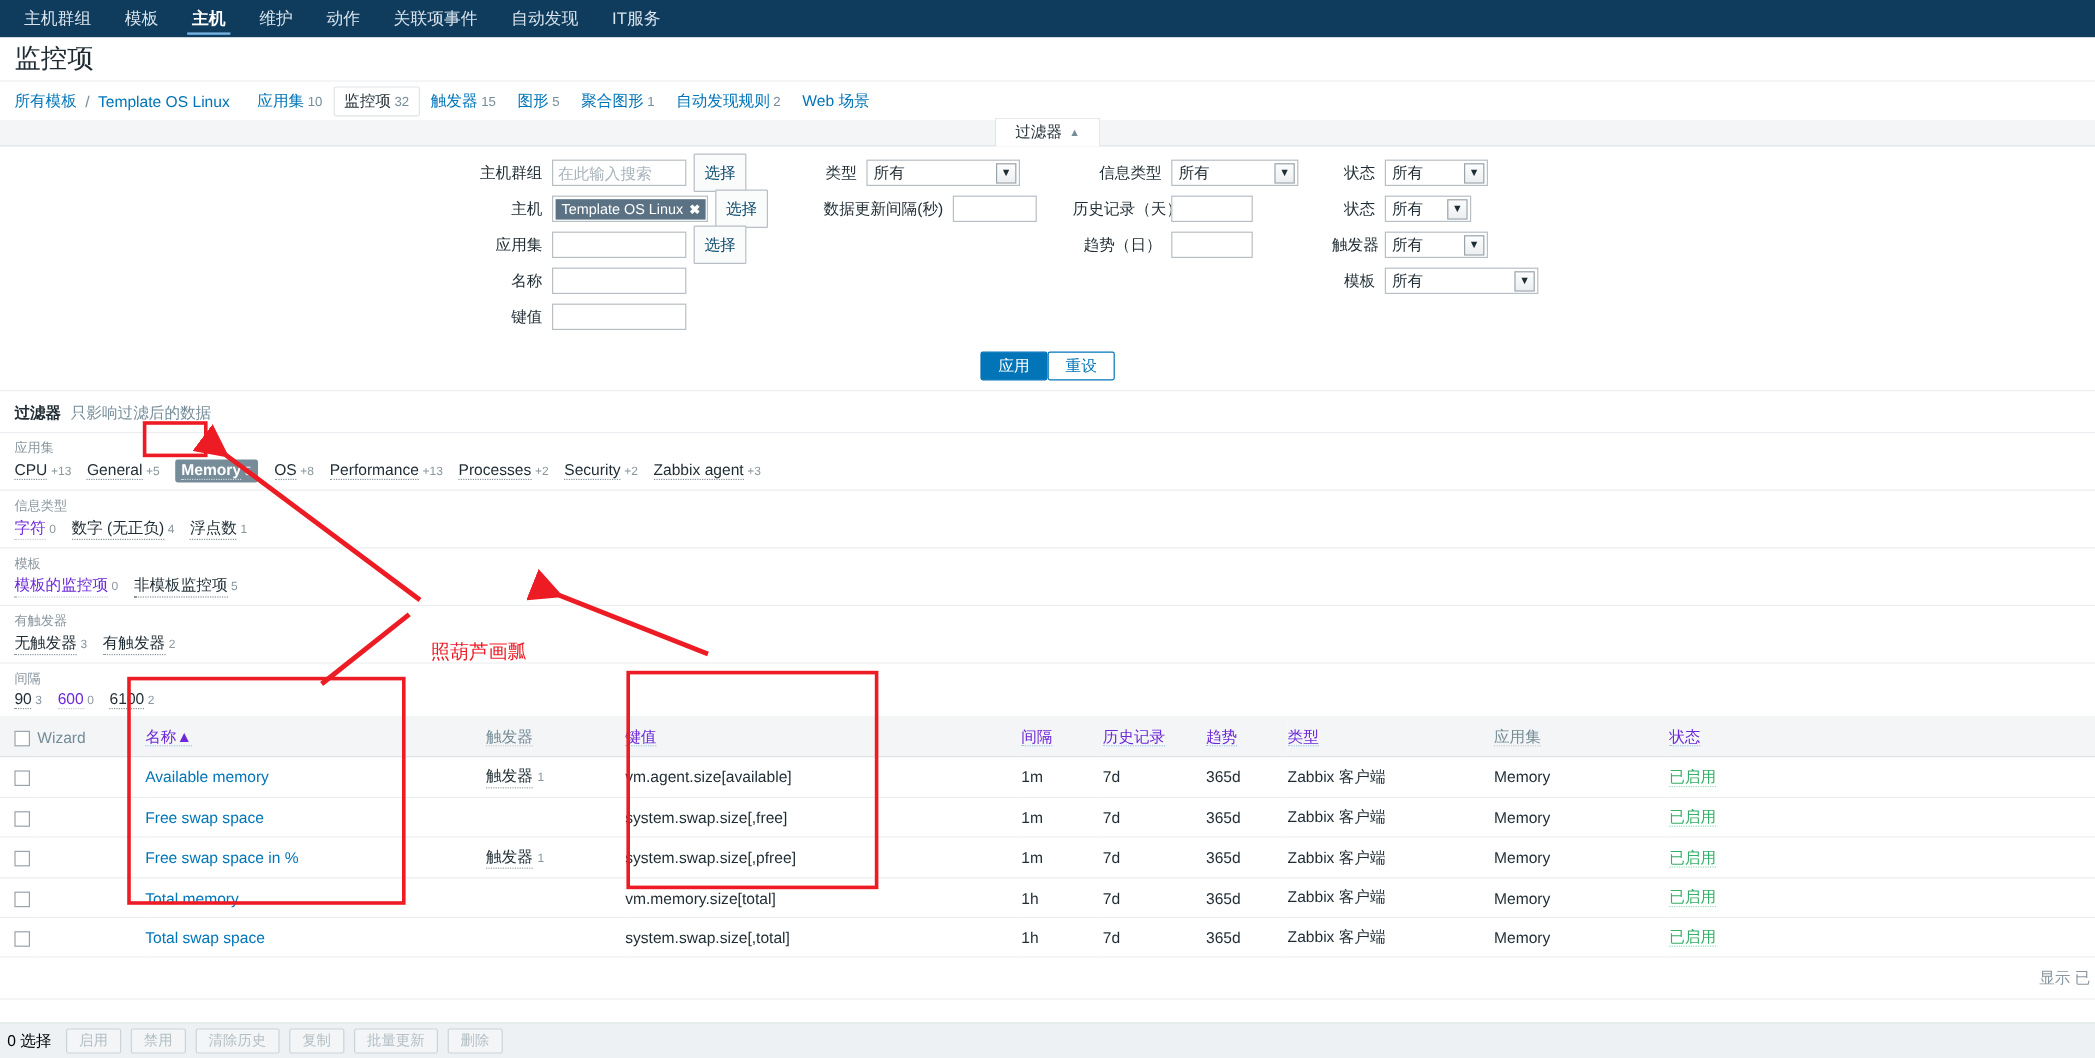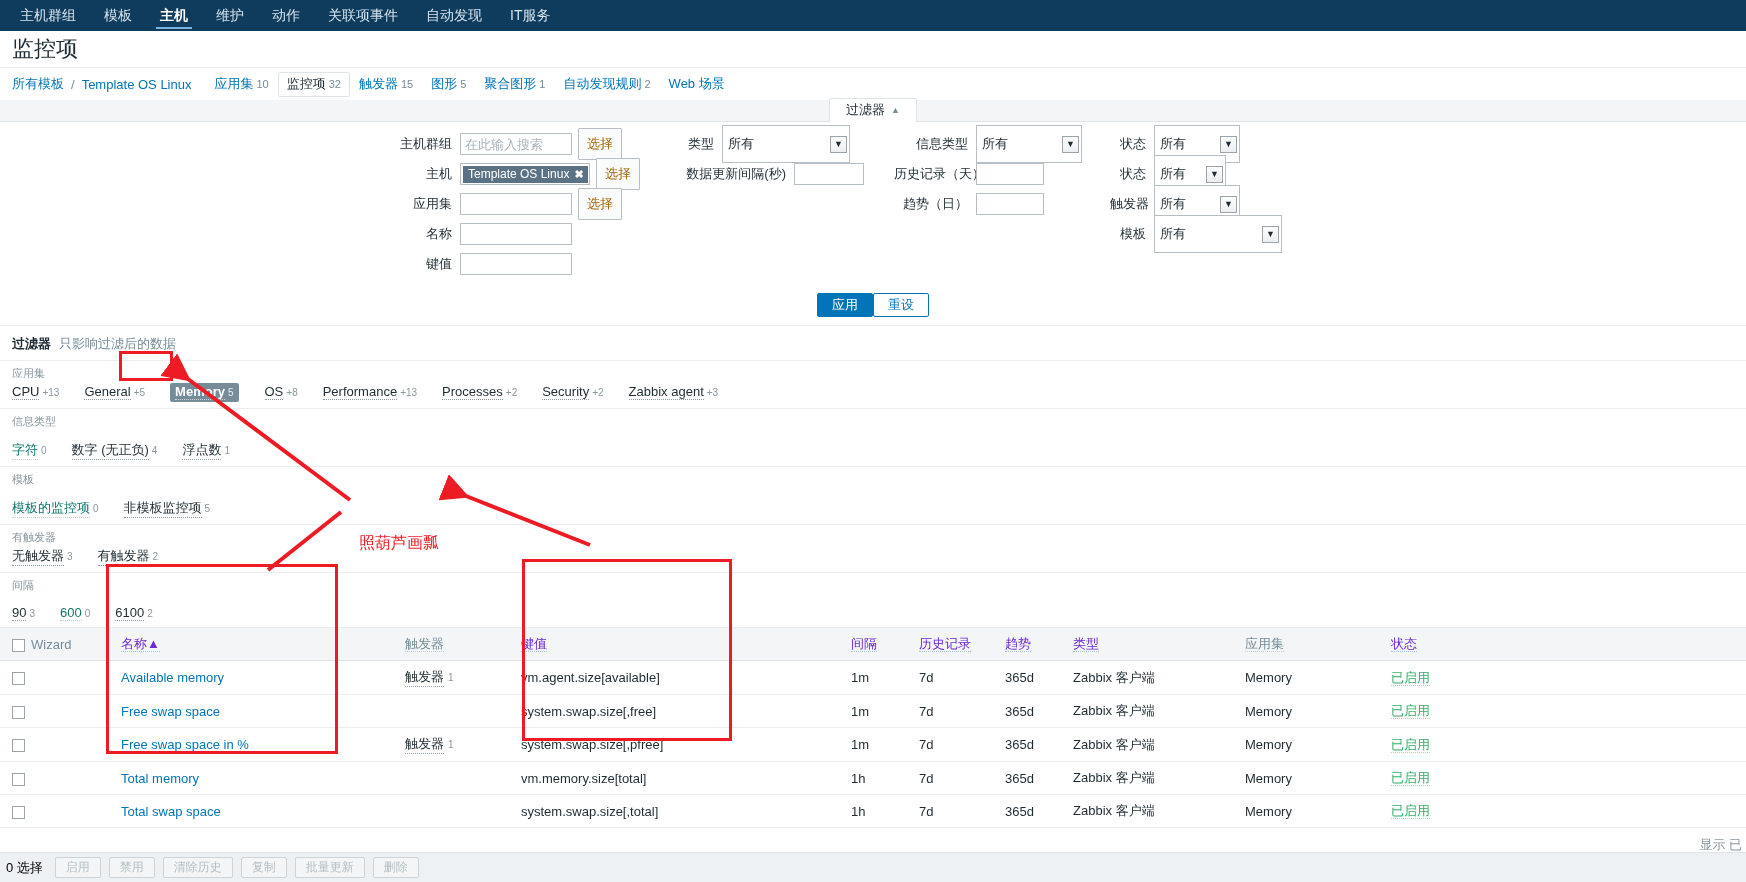--- a/index.html
+++ b/index.html
@@ -150,30 +150,30 @@
     padding:0 4px 0 5px;
     white-space:nowrap;
   }
   .chip .x { font-weight:bold; font-size:11px; cursor:pointer; }
 
   .btn-sel {
     height:32px;
     margin-left:6px;
     border:1px solid #b8bfc4;
     background:#fafbfb;
-    color:#a16207;
+    color:#0c4a6e;
     font-family:"Liberation Sans", sans-serif;
     font-size:13px;
     padding:0 8px;
     cursor:pointer;
     border-radius:1px;
   }
 
   .selectbox {
-    height:38px;
+    height:22px;
     border:1px solid #b8bfc4;
     background:#ffffff;
     display:flex; align-items:center;
     justify-content:space-between;
     padding:0 2px 0 5px;
     cursor:pointer;
     font-size:13px;
     color:#1f2c33;
   }
   .selectbox.s-wide { width:128px; }
@@ -216,32 +216,32 @@
     border-bottom:1px solid #ebeef0;
   }
   .sf-title { font-weight:bold; color:#1f2c33; }
   .sf-hint { color:#768d99; font-size:13px; }
 
   .sf-block {
     border-bottom:1px solid #ebeef0;
     padding:5px 0 6px 12px;
   }
   .sf-block-label { color:#8a979f; font-size:11px; padding-bottom:2px; }
-  .sf-tags { display:flex; align-items:baseline; flex-wrap:wrap; gap:12px; }
+  .sf-tags { display:flex; align-items:baseline; flex-wrap:wrap; gap:0; }
   .sf-tag {
     display:flex; align-items:baseline; gap:3px;
     margin-right:13px;
     cursor:pointer;
     white-space:nowrap;
   }
   .sf-tag .t {
     color:#1f2c33;
     border-bottom:1px dotted #8a979f;
   }
-  .sf-tag.disabled .t { color:#0f766e; border-bottom:1px dotted #c6cdd1; cursor:default;margin-top:10px; }
+  .sf-tag.disabled .t { color:#6d28d9; border-bottom:1px dotted #c6cdd1; cursor:default; }
   .sf-tag .n { color:#8a979f; font-size:10px; }
   .sf-tag.selected {
     background:#768d99;
     padding:1px 5px 2px;
     border-radius:2px;
     margin-right:14px;
   }
   .sf-tag.selected .t { color:#ffffff; border-bottom:1px dotted #cdd7dd; font-weight:bold; }
   .sf-tag.selected .n { color:#e6edf1; }
 

